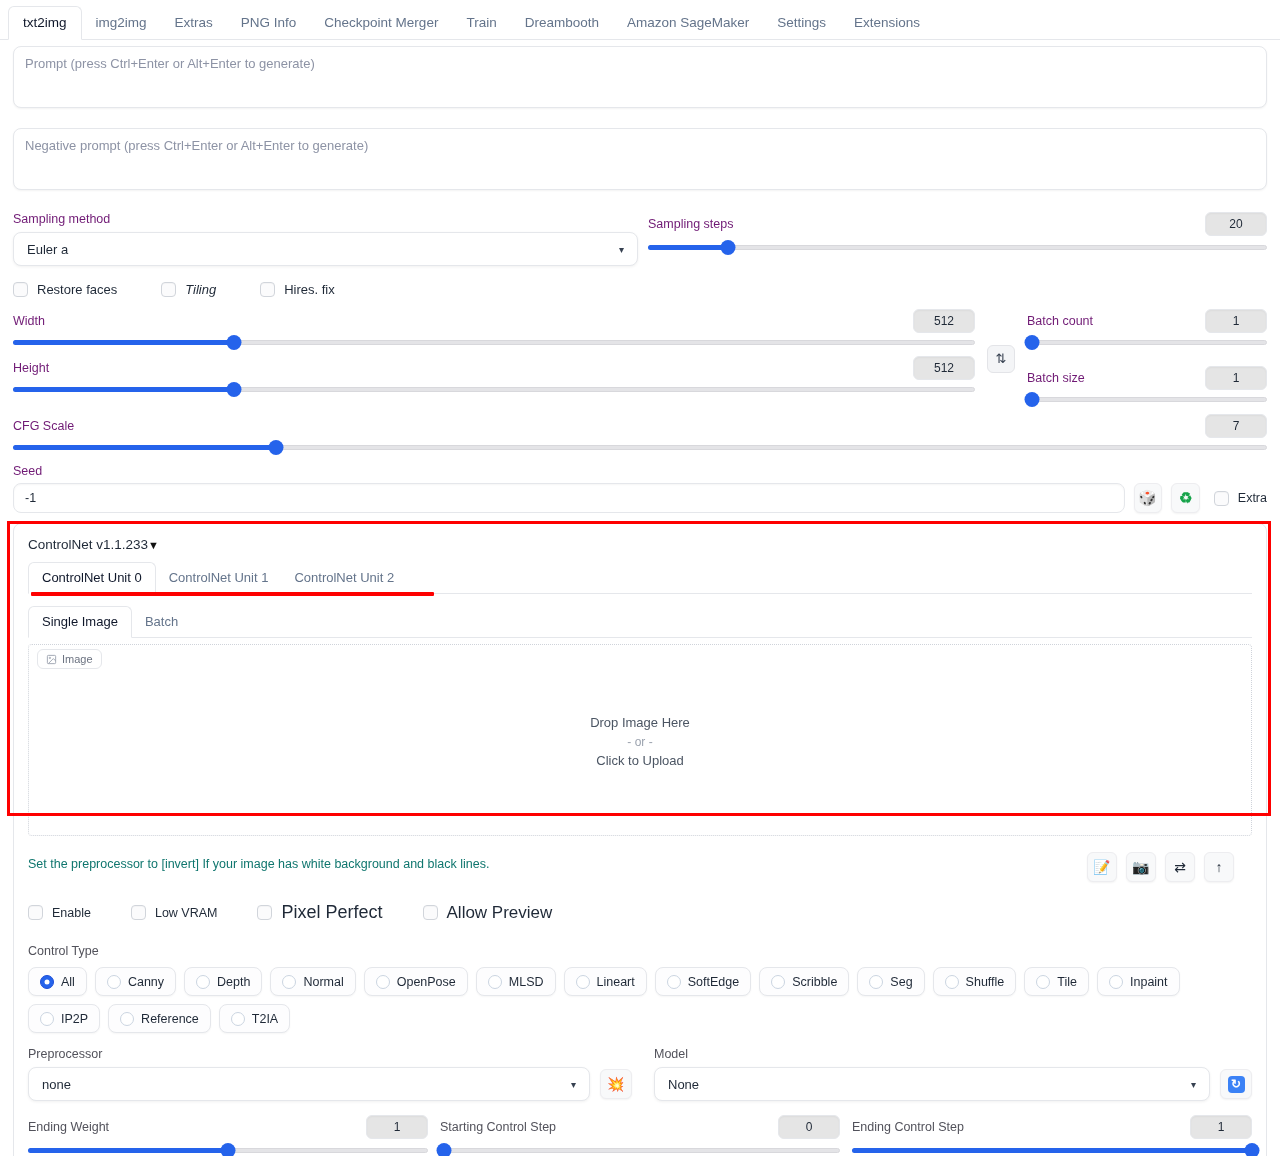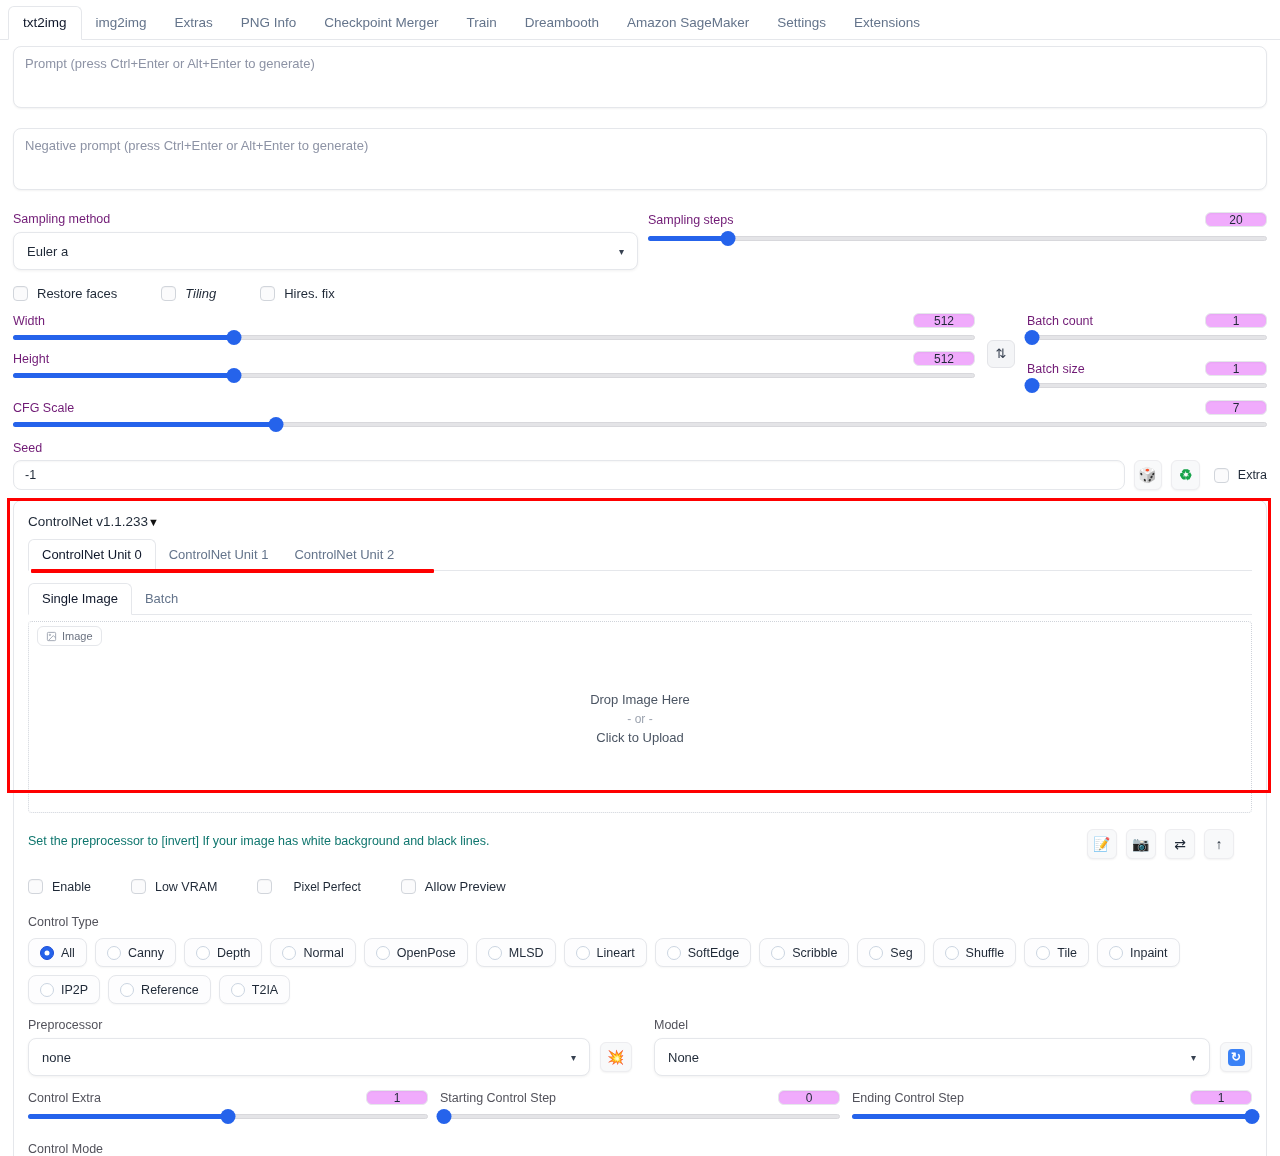--- a/index.html
+++ b/index.html
@@ -17,24 +17,24 @@
     padding:9px 11px; font-size:13px; font-family:"Liberation Sans",sans-serif; resize:none;
     box-shadow:0 1px 2px rgba(0,0,0,.05); color:#1f2937; outline:none; }
   textarea.prompt::placeholder { color:#8d93a5; }
   .mt6{margin-top:6px;} .mt16{margin-top:16px;}
 
   .lbl { font-size:12.5px; color:#701a75; display:block; }
   .lblrow { display:flex; justify-content:space-between; align-items:center; }
 
   .dd { height:34px; border:1px solid #e5e7eb; border-radius:8px; background:#fff;
     box-shadow:0 1px 3px rgba(0,0,0,.06); display:flex; align-items:center;
-    padding:18px 13px; font-size:13px; color:#1f2937; cursor:pointer; }
+    padding:12px 13px; font-size:13px; color:#1f2937; cursor:pointer; }
   .dd .caret { margin-left:auto; font-size:10px; color:#374151; }
 
-  .num { width:62px; height:15px; border:1px solid #e5e7eb; border-radius:6px; background:#f0abfc;
+  .num { width:62px; height:24px; border:1px solid #e5e7eb; border-radius:6px; background:#e5e5e5;
     font-size:12px; color:#1f2937; display:flex; align-items:center; justify-content:center;
     box-shadow:inset 0 1px 2px rgba(0,0,0,.04); }
 
   .slider { position:relative; height:18px; }
   .slider .track { position:absolute; top:7px; left:0; right:0; height:5px;
     background:#e4e4e7; border:1px solid #d8d8dc; border-radius:4px; }
   .slider .fill { position:absolute; top:7px; left:0; height:5px; width:var(--p,0%);
     background:#2563eb; border-radius:4px 0 0 4px; }
   .slider .thumb { position:absolute; top:2px; left:var(--p,0%); transform:translateX(-50%);
     width:15px; height:15px; border-radius:50%; background:#2563eb; cursor:pointer; }
@@ -318,25 +318,25 @@
         <div class="cbitem">
           <span class="cb"></span>
           <span style="font-size:12.5px;">Enable</span>
         </div>
         <div class="cbitem">
           <span class="cb"></span>
           <span style="font-size:12.5px;">Low VRAM</span>
         </div>
         <div class="cbitem">
           <span class="cb"></span>
-          <span style="font-size:12px;margin-left:12px;">Pixel Perfect</span>
+          <span style="font-size:18px;">Pixel Perfect</span>
         </div>
         <div class="cbitem">
           <span class="cb"></span>
-          <span style="font-size:13px;">Allow Preview</span>
+          <span style="font-size:17px;">Allow Preview</span>
         </div>
       </div>
 
       <div style="margin-top:18px;">
         <span class="cn-label">Control Type</span>
         <div class="pill-row">
           <label class="pill">
             <span class="radio on"></span>
             <span>All</span>
             </label>
@@ -426,21 +426,21 @@
             <div class="sm-btn">
               <span class="refresh-glyph">↻</span>
             </div>
           </div>
         </div>
       </div>
 
       <div class="tri-sliders">
         <div class="tri-col">
           <div class="lblrow">
-            <span class="cn-label">Control Extra</span>
+            <span class="cn-label">Ending Weight</span>
             <div class="num">1</div>
           </div>
           <div class="slider" style="margin-top: 2px; --p: 50%;">
             <div class="track"></div>
             <div class="fill"></div>
             <div class="thumb"></div>
           </div>
         </div>
         <div class="tri-col">
           <div class="lblrow">

